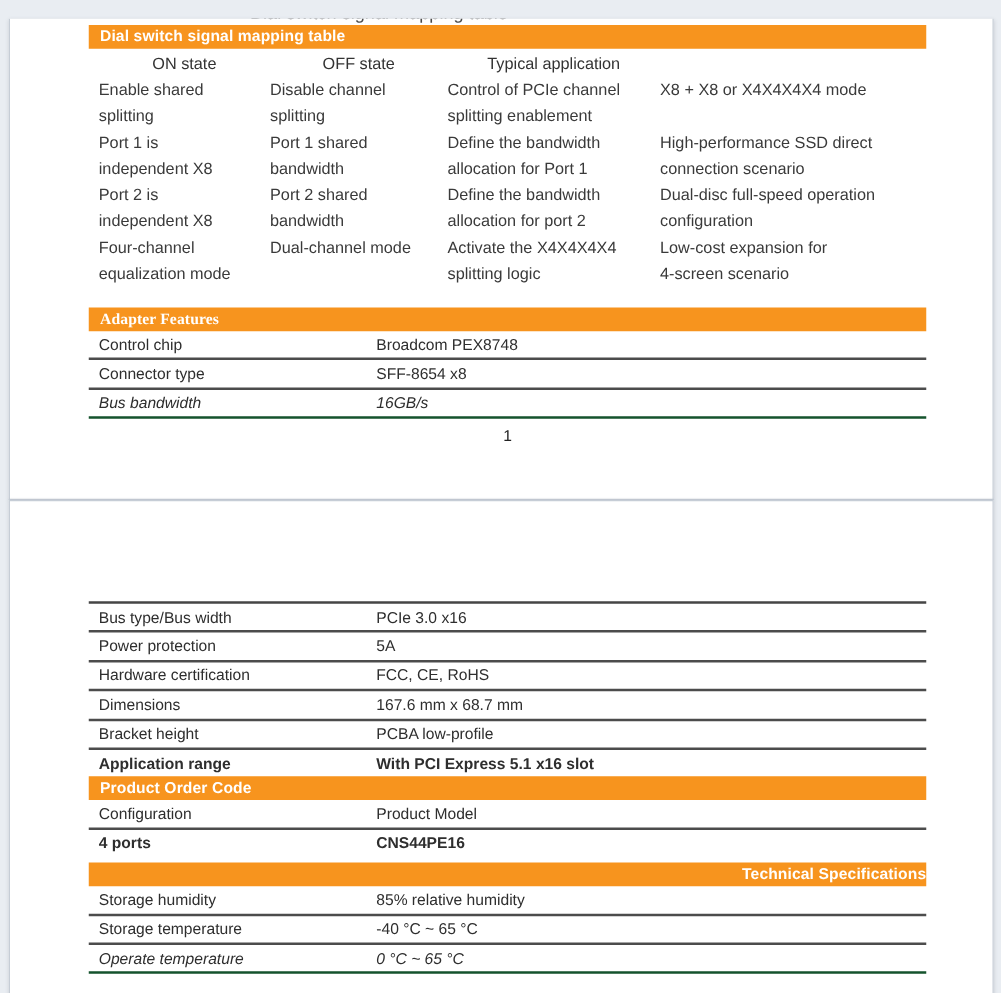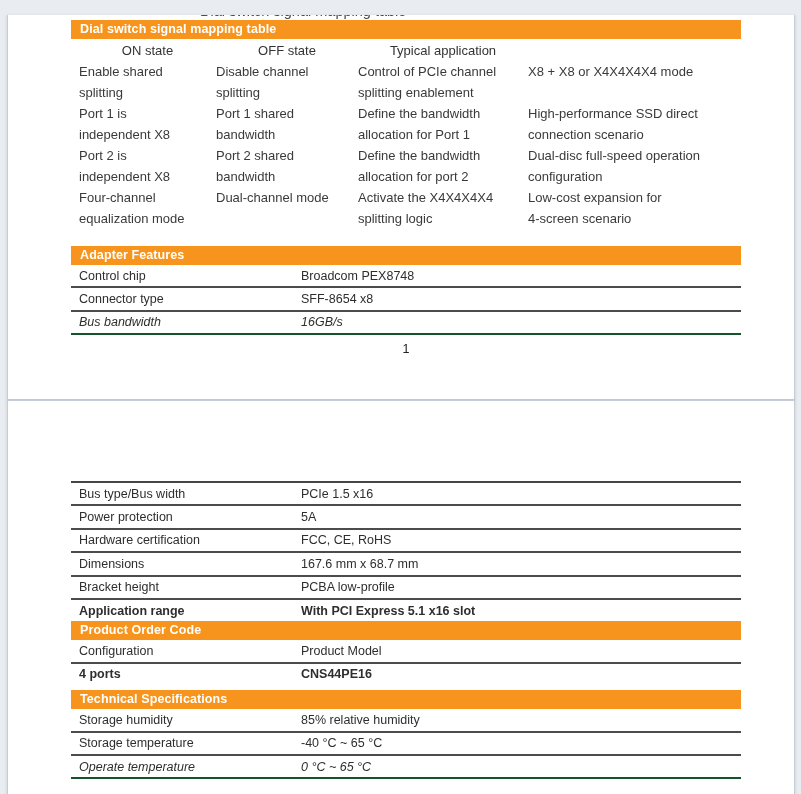--- a/index.html
+++ b/index.html
@@ -83,22 +83,22 @@
   .kv-row.endline { border-bottom: 2px solid #14532d; font-style: italic; }
   .kv-label { width: 222px; padding-left: 8px; color: #2e2e2e; }
   .kv-value { flex: 1; color: #2e2e2e; }
 
   .page-num {
     margin-top: 7px;
     text-align: center;
     font-size: 12.5px;
     color: #222;
   }
-  .mt1 { margin-top: 1px; }
-  .mt5 { margin-top: 5px; }
+  .mt1 { margin-top: 1px; font-family: Liberation Serif, serif; }
+  .mt5 { margin-top: 5px; text-align: right; }
 </style>
 </head>
 <body>
 
 <div class="page page1">
   <div class="content p1-content">
 
     <div class="fragment">
       <span>Dial switch signal mapping table</span>
     </div>
@@ -175,21 +175,21 @@
     <div class="page-num">1</div>
   </div>
 </div>
 
 <div class="page page2">
   <div class="content p2-content">
 
     <div class="kv-table topline">
       <div class="kv-row">
         <div class="kv-label">Bus type/Bus width</div>
-        <div class="kv-value">PCIe 1.5 x16</div>
+        <div class="kv-value">PCIe 3.0 x16</div>
       </div>
       <div class="kv-row">
         <div class="kv-label">Power protection</div>
         <div class="kv-value">5A</div>
       </div>
       <div class="kv-row">
         <div class="kv-label">Hardware certification</div>
         <div class="kv-value">FCC, CE, RoHS</div>
       </div>
       <div class="kv-row">

